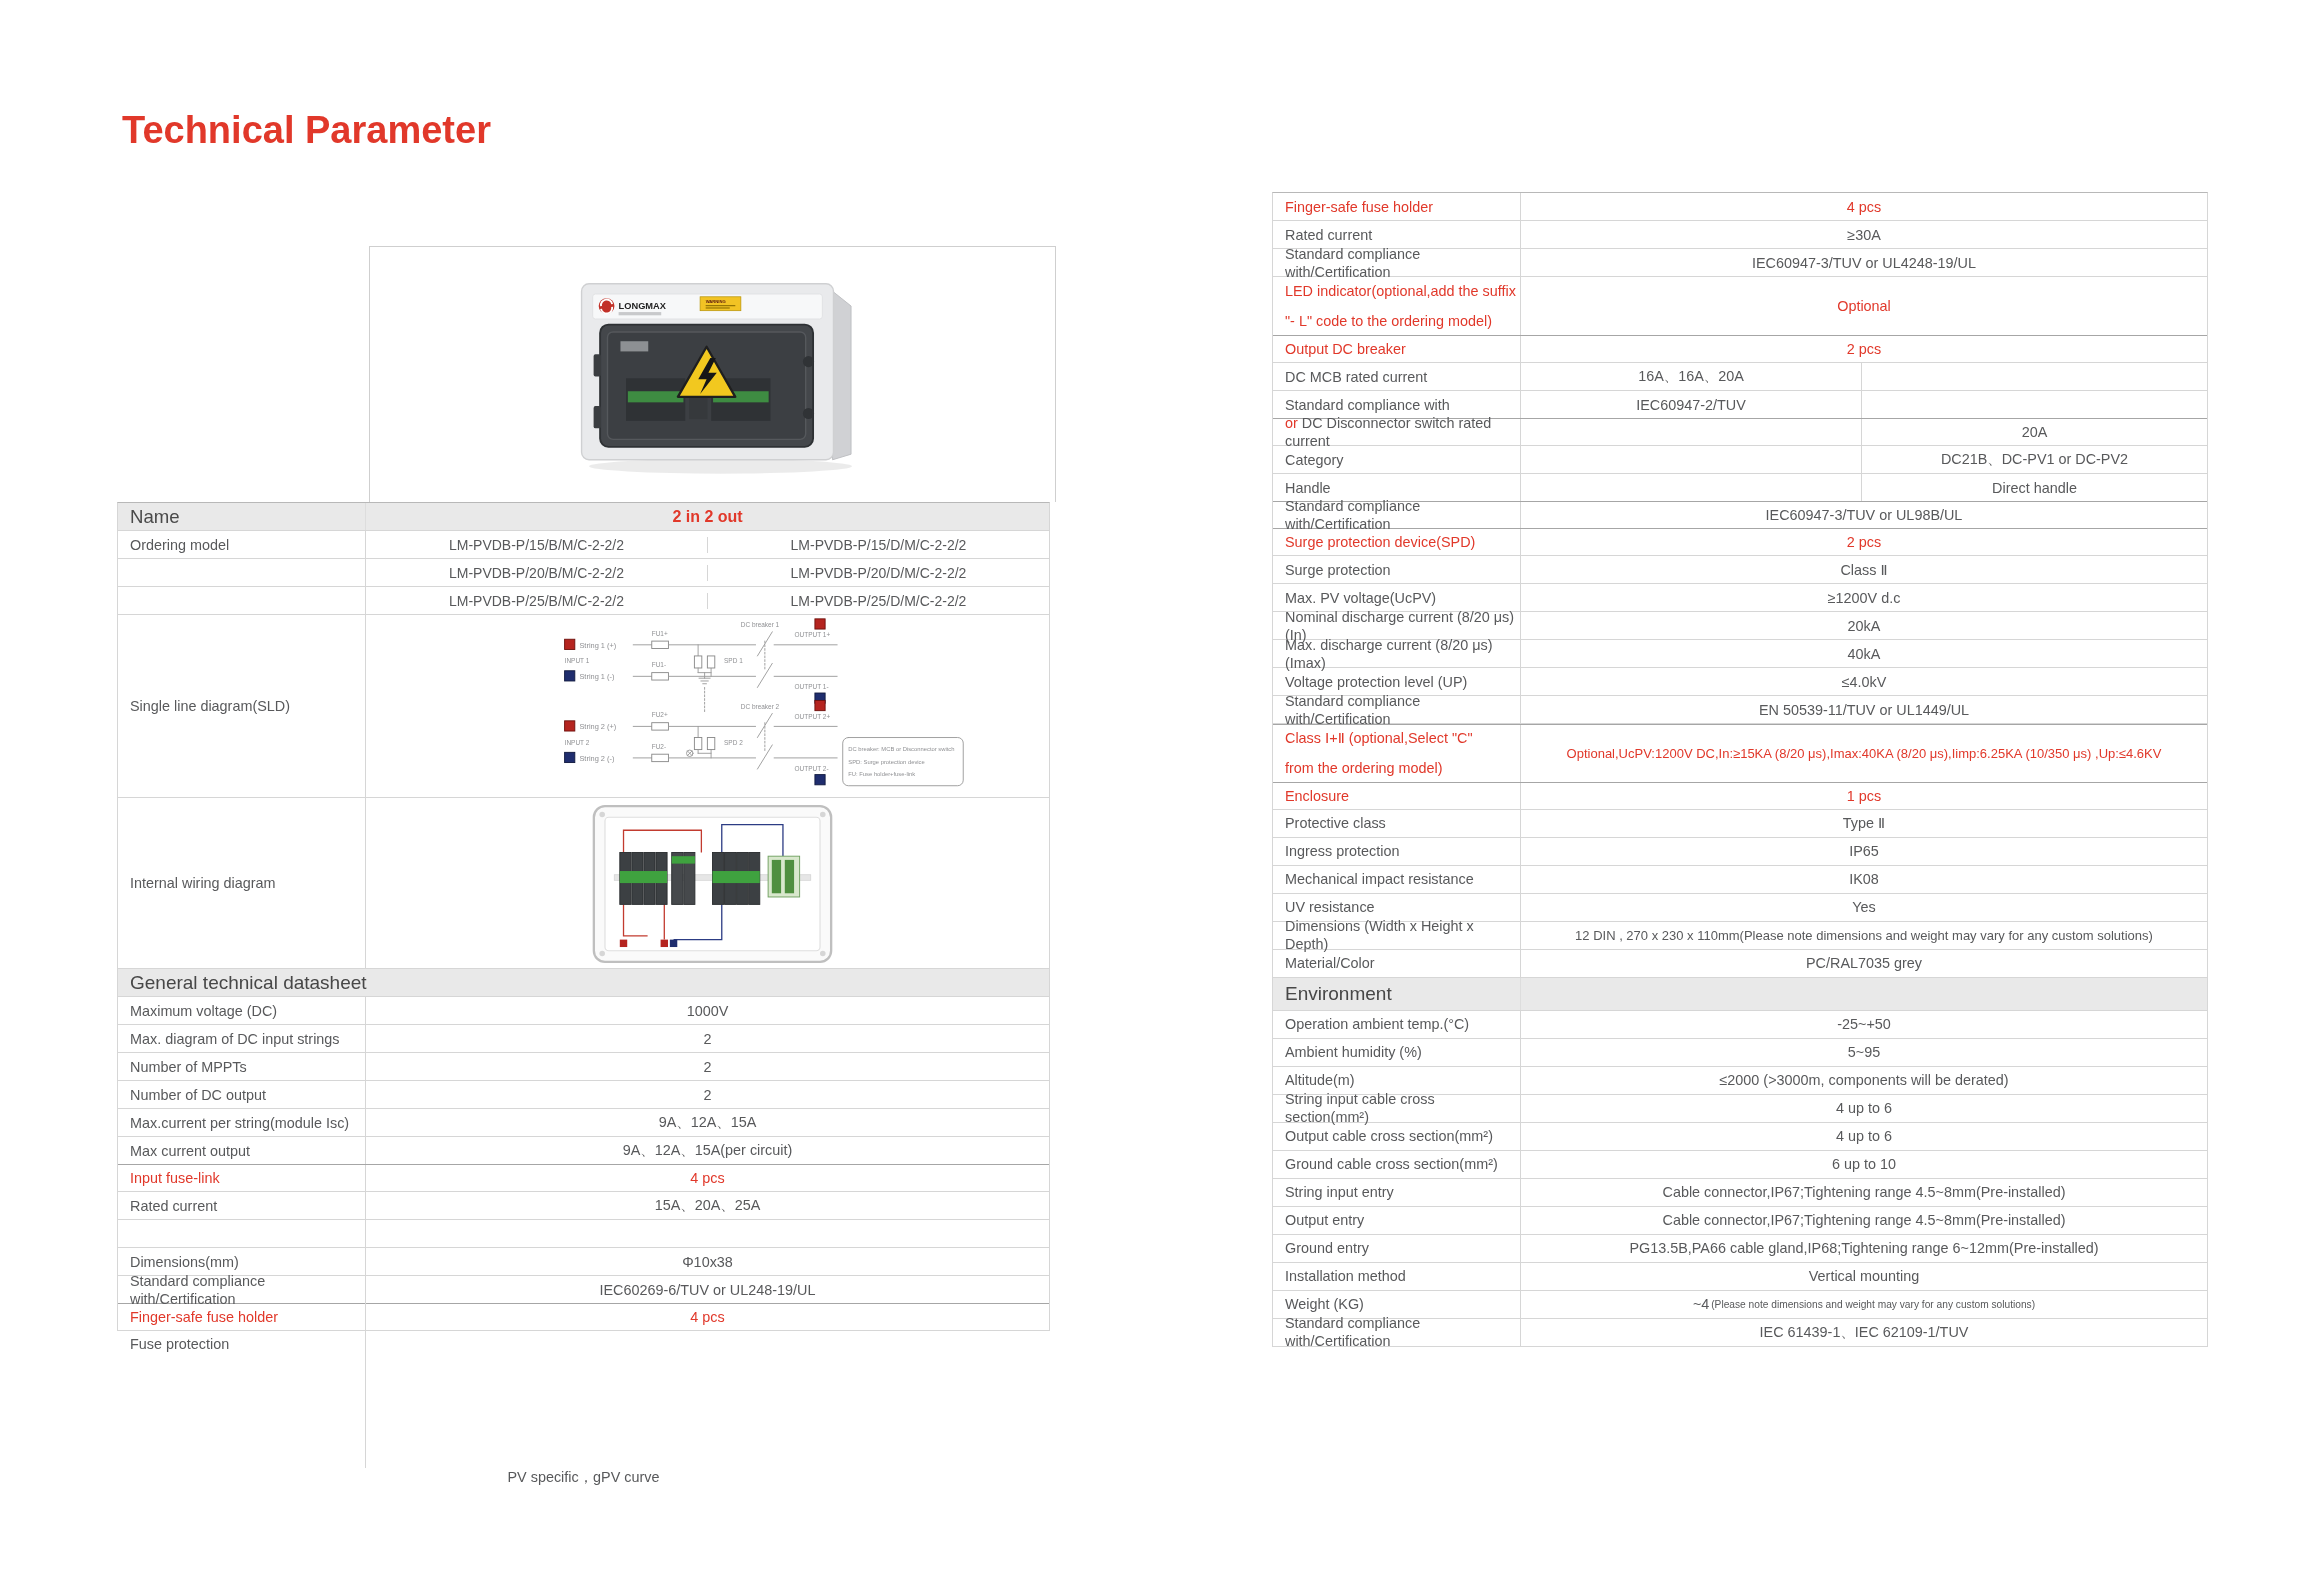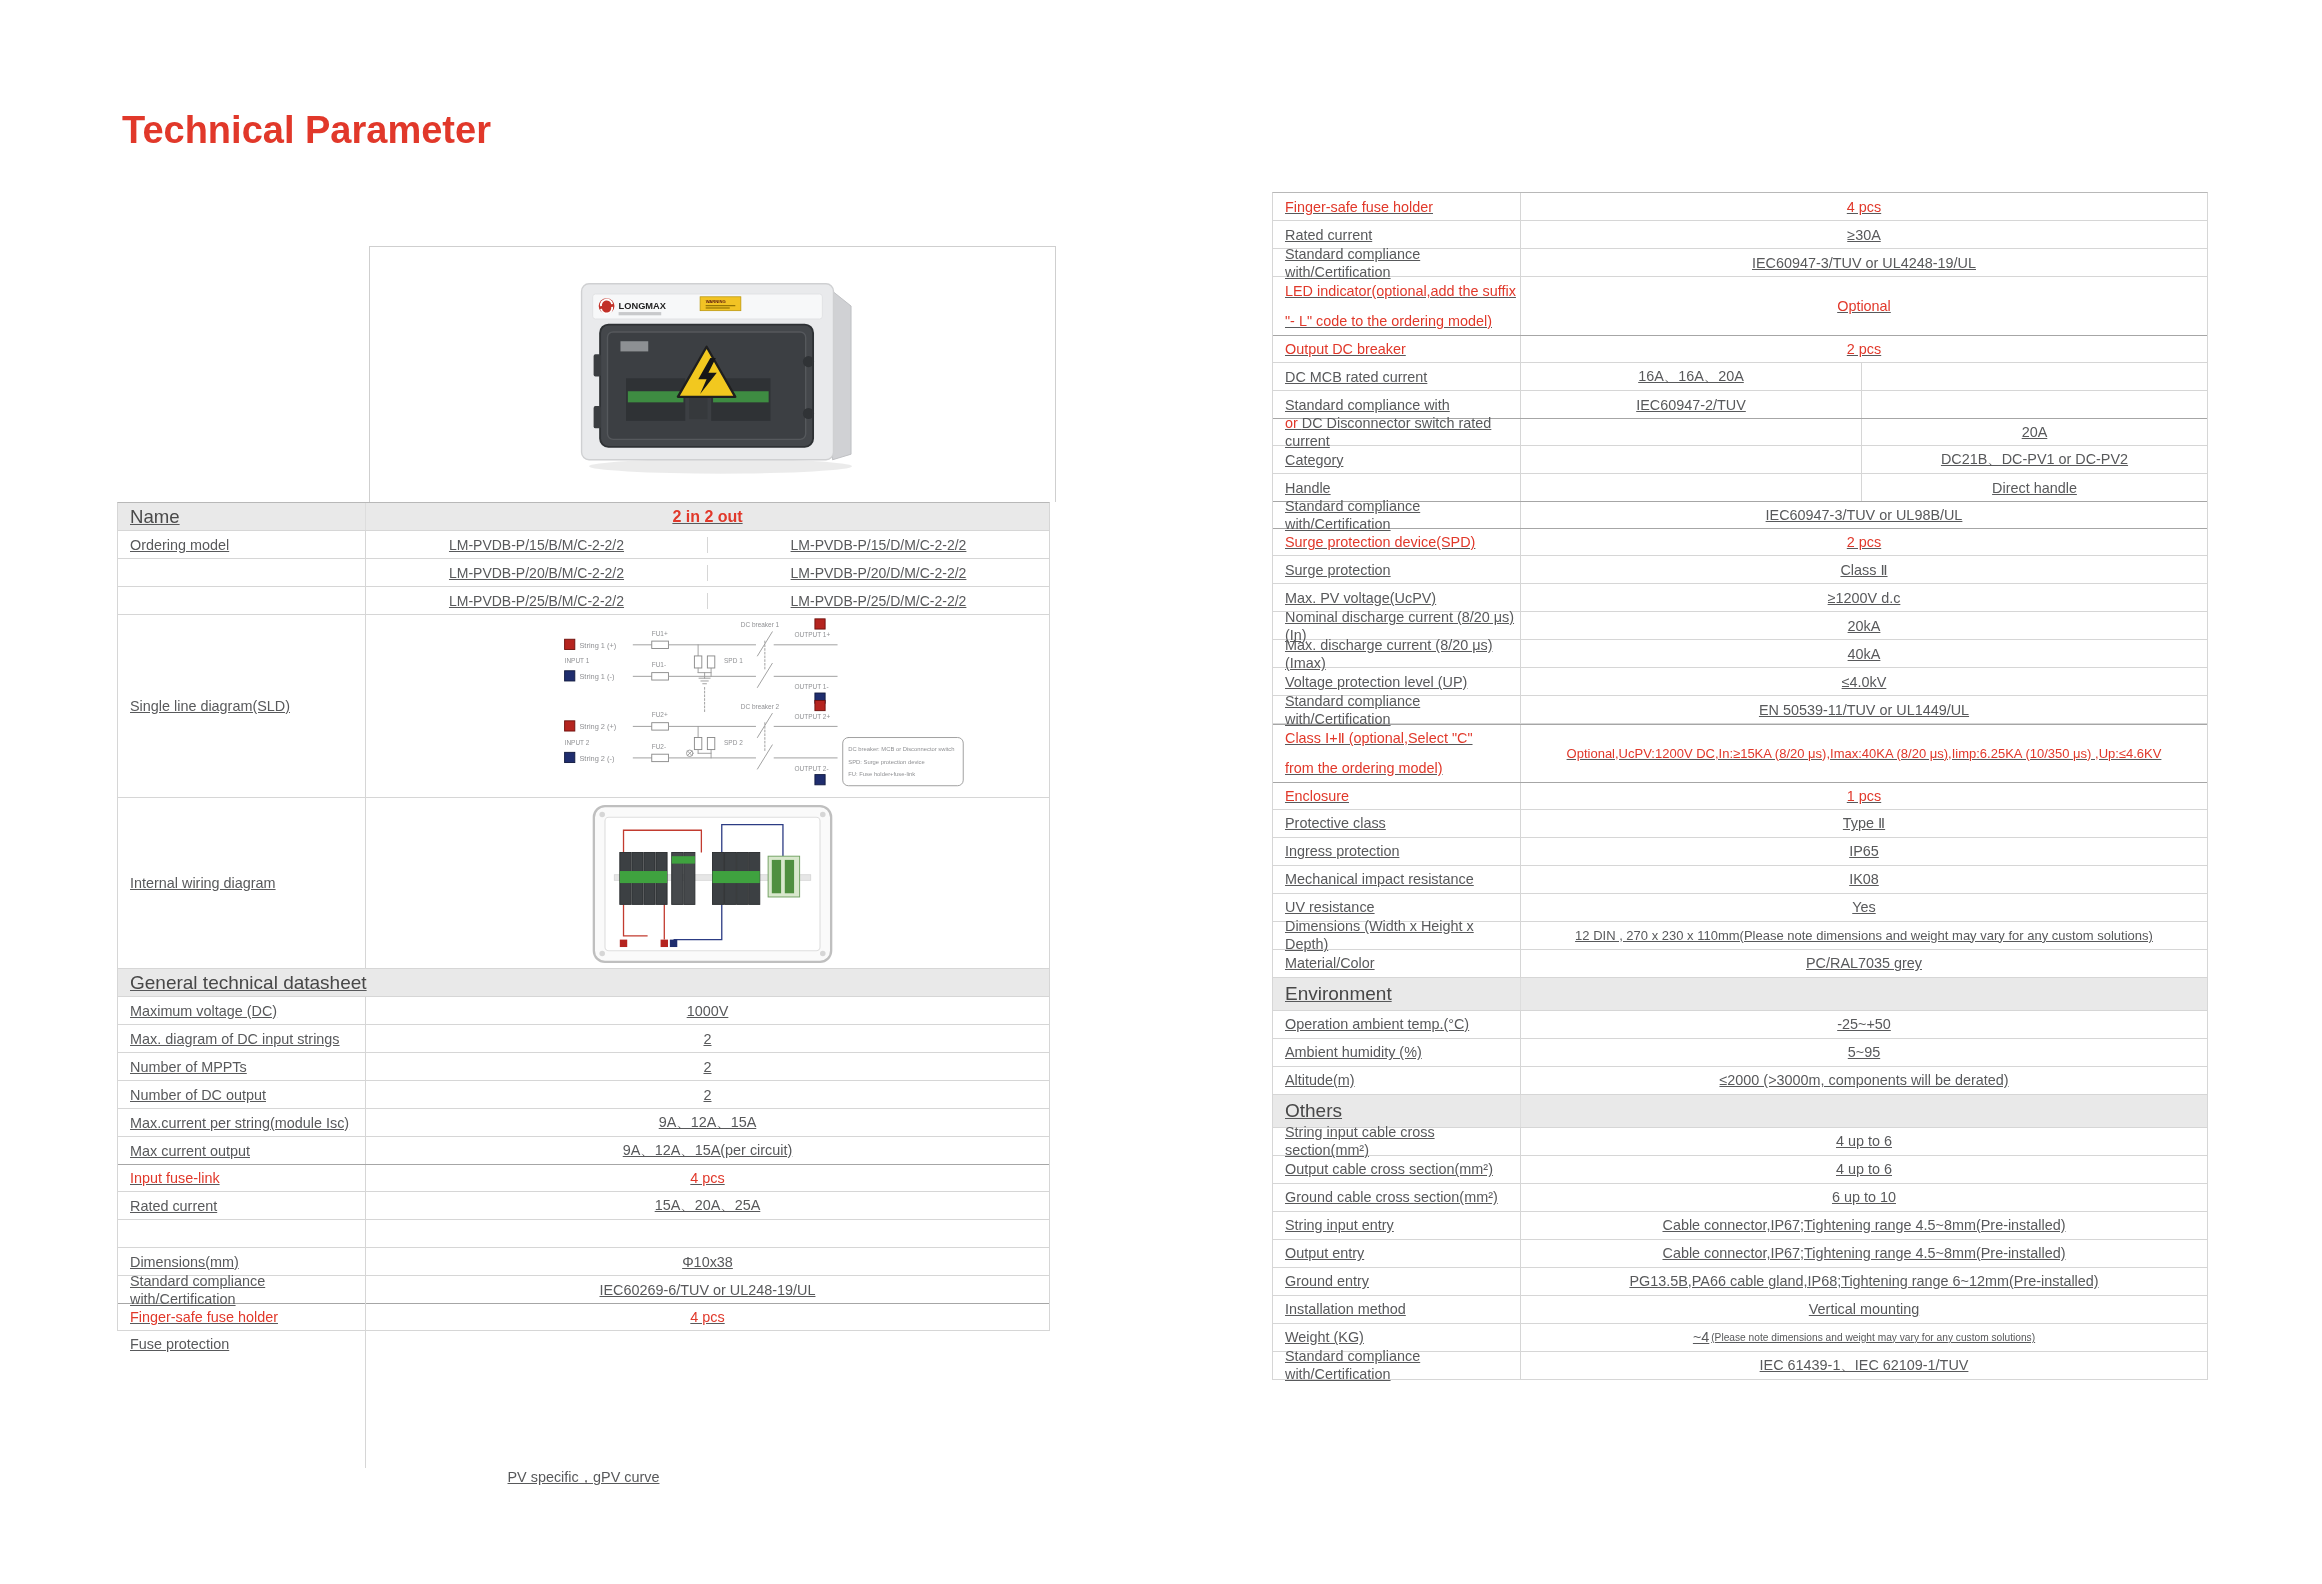--- a/index.html
+++ b/index.html
@@ -15,21 +15,21 @@
     color:#e1382a;margin:0;letter-spacing:0px;
   }
   
   #photo-cell{
     position:absolute;left:369px;top:246px;width:687px;height:256px;
     border:0.9px solid #cfcfcf;border-bottom:none;background:#fff;
   }
   
   .dtable{
     position:absolute;background:#d946ef;
-    border-left:0.9px solid #d6d6d6;border-right:0.9px solid #d6d6d6;border-top:0.9px solid #b8b8b8;text-decoration:underline;
+    border-left:0.9px solid #d6d6d6;border-right:0.9px solid #d6d6d6;border-top:0.9px solid #b8b8b8;
   }
   #left-table{left:117px;top:502px;width:933px;}
   #right-table{left:1272px;top:192px;width:936px;}
   .trow{display:flex;border-bottom:0.9px solid #d6d6d6;align-items:stretch;background:#fff;}
   .trow.strong{border-top:0.9px solid #a6a6a6;margin-top:-0.9px;}
   .section-row{background:#e9e9e9;}
   .tlabel{
     flex:0 0 248px;width:248px;border-right:0.9px solid #d6d6d6;
     display:flex;flex-direction:column;justify-content:center;
     padding-left:12px;padding-right:3.7px;font-size:14.4px;line-height:1.25;
@@ -550,24 +550,20 @@
         <div class="tvalue">
           <span>5~95</span>
         </div>
       </div>
       <div class="trow" style="height: 28px;">
         <div class="tlabel">Altitude(m)</div>
         <div class="tvalue">
           <span>≤2000 (&gt;3000m, components will be derated)</span>
         </div>
       </div>
-      <div class="trow section-row" style="height: 33px;">
-        <div class="tlabel section-title">Others</div>
-        <div class="tvalue"></div>
-      </div>
       <div class="trow" style="height: 28px;">
         <div class="tlabel">String input cable cross section(mm²)</div>
         <div class="tvalue">
           <span>4 up to 6</span>
         </div>
       </div>
       <div class="trow" style="height: 28px;">
         <div class="tlabel">Output cable cross section(mm²)</div>
         <div class="tvalue">
           <span>4 up to 6</span>

